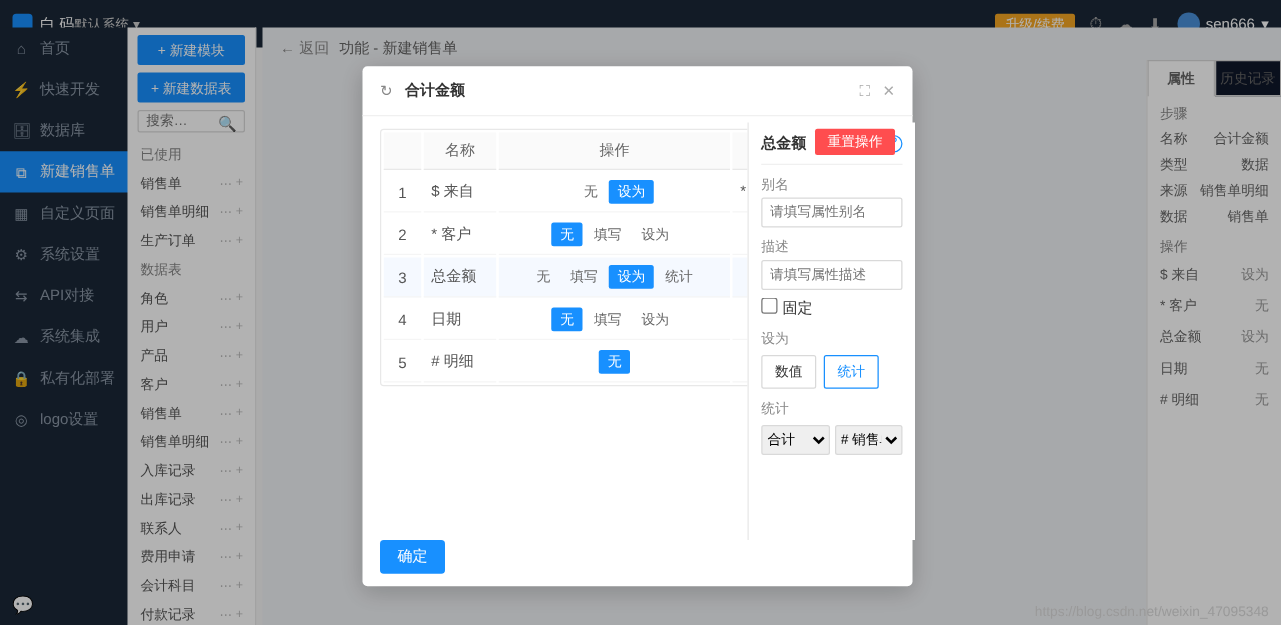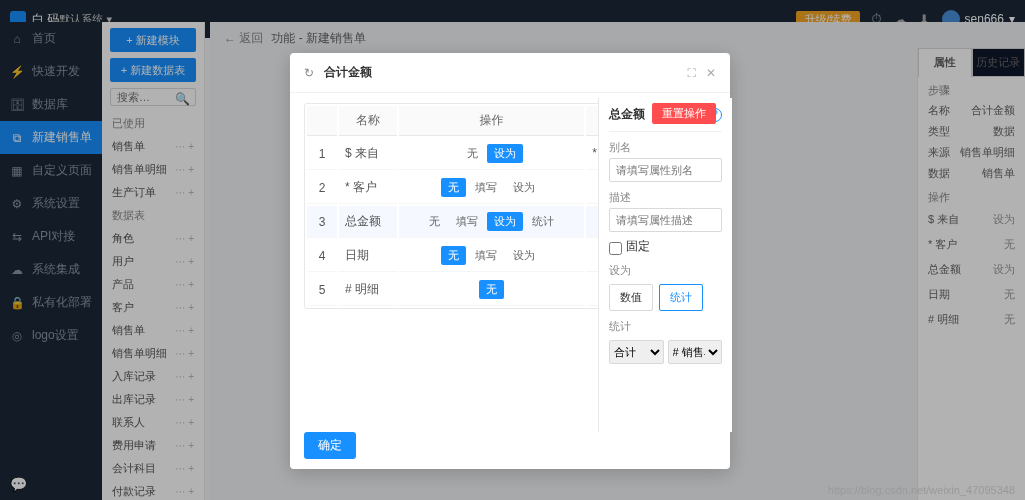--- a/index.html
+++ b/index.html
@@ -52,21 +52,21 @@
 .switch::after { content: ''; position: absolute; width: 10px; height: 10px; background: #fff; border-radius: 50%; top: 2px; left: 2px; }
 .burger { color: #bbb; }
 .modal .foot { padding: 10px 14px; display: flex; justify-content: flex-start; }
 .modal .ok { background: #1890ff; color: #fff; padding: 5px 14px; border-radius: 3px; cursor: pointer; font-size: 12px; }
 .sidepanel { position: absolute; left: 598px; top: 98px; width: 134px; height: 334px; background: #fff; border-left: 1px solid #e8e8e8; padding: 0 10px; font-size: 12px; }
 .sidepanel .shead { display: flex; align-items: center; justify-content: space-between; padding: 8px 0; border-bottom: 1px solid #f0f0f0; }
 .sidepanel .shead .title { font-weight: 600; }
 .sidepanel .shead .q { color: #1890ff; border: 1px solid #1890ff; border-radius: 50%; width: 14px; height: 14px; display: flex; align-items: center; justify-content: center; font-size: 10px; }
 .sidepanel .lbl { font-size: 11px; color: #888; margin-top: 8px; }
 .sidepanel input[type=text] { width: 100%; height: 24px; border: 1px solid #d9d9d9; border-radius: 2px; padding: 0 6px; font-size: 11px; margin-top: 3px; }
-.sidepanel .chk { margin-top: 6px; display: flex; align-items: flex-end; gap: 4px; }
+.sidepanel .chk { margin-top: 6px; display: flex; align-items: flex-start; gap: 4px; }
 .sidepanel .opts { display: flex; gap: 6px; margin-top: 6px; }
 .sidepanel .opt { padding: 5px 10px; border: 1px solid #d9d9d9; border-radius: 2px; font-size: 11px; cursor: pointer; }
 .sidepanel .opt.sel { border-color: #1890ff; color: #1890ff; }
 .sidepanel .selgrp { display: flex; gap: 4px; margin-top: 6px; }
 .sidepanel select { flex: 1; height: 24px; border: 1px solid #d9d9d9; border-radius: 2px; font-size: 11px; min-width: 0; }
 .rpanel { position: absolute; right: 0; top: 48px; width: 108px; bottom: 0; background: #fff; border-left: 1px solid #e8e8e8; font-size: 11px; color: #666; }
 .rpanel .tabs { display: flex; }
 .rpanel .tab { flex: 1; text-align: center; padding: 6px 0; border: 1px solid #d9d9d9; cursor: pointer; }
 .rpanel .tab.active { background: #fff; border-bottom: none; font-weight: 600; }
 .rpanel .tab:not(.active) { background: #0f172a; }

